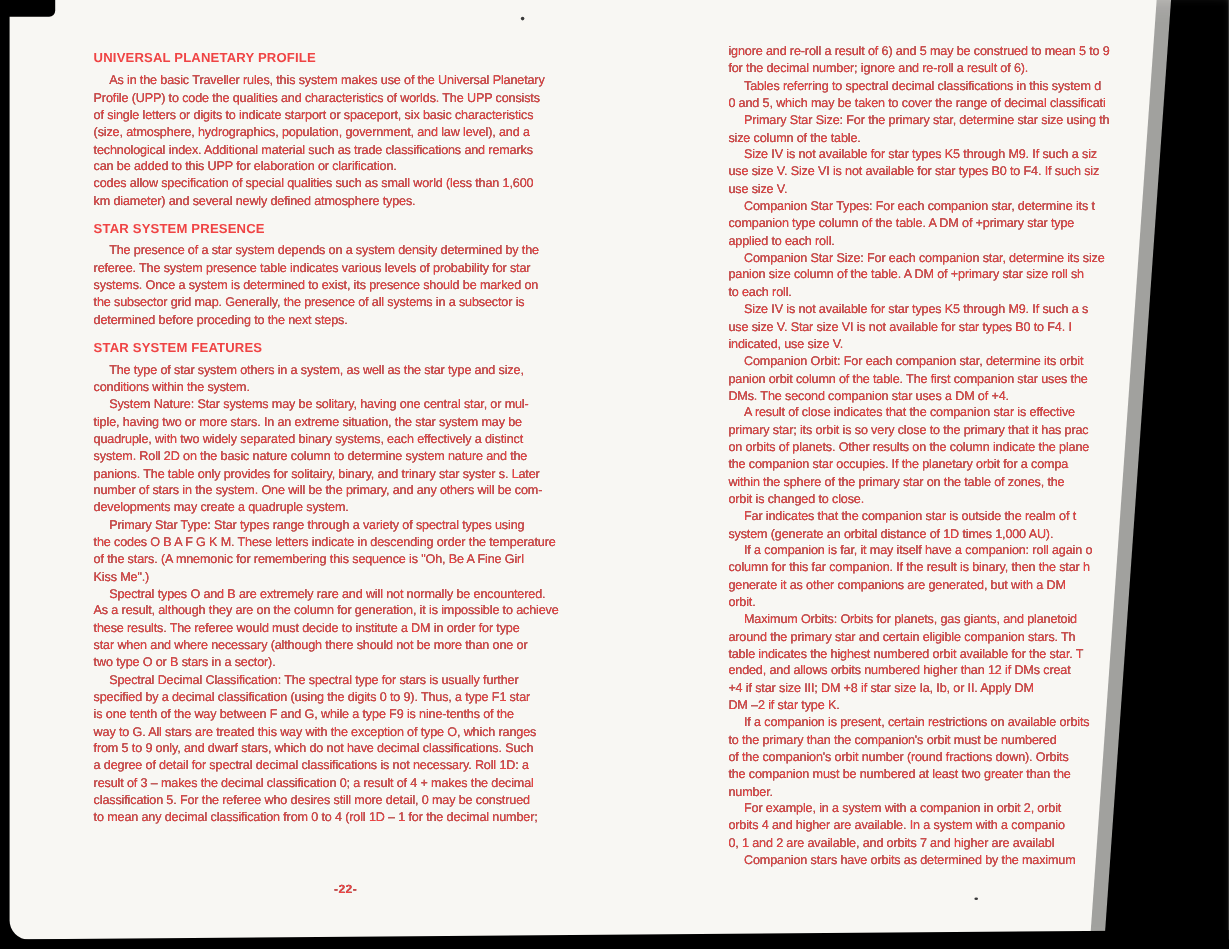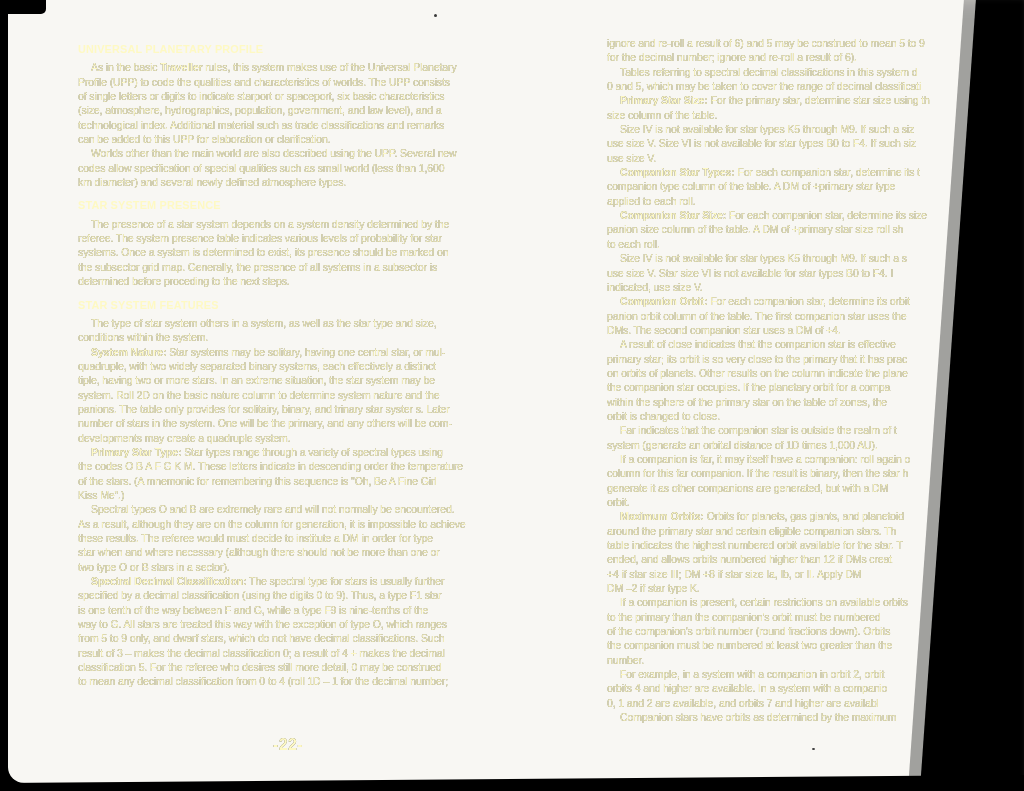--- a/index.html
+++ b/index.html
@@ -1,32 +1,32 @@
 <!DOCTYPE html>
 <html><head>
 <meta charset="utf-8">
 <style>
   html,body{margin:0;padding:0;background:#000;}
   #stage{position:relative;width:1024px;height:791px;background:#000;overflow:hidden;
-         font-family:"Liberation Sans",sans-serif;color:#fef9c3;}
+         font-family:"Liberation Sans",sans-serif;color:#ef4444;}
   
   .paper{position:absolute;left:8px;top:0;width:1016px;height:783px;
          background:#f8f7f3;border-radius:2px 0 0 16px;}
   
   .col{position:absolute;top:0;z-index:2;}
   .col-left{left:78px;width:420px;padding-top:33px;}
   .col-right{left:607px;width:430px;padding-top:36px;}
   .col h3{margin:9px 0 4px 0;font-size:10.9px;font-weight:700;letter-spacing:.15px;line-height:14.35px;}
   .para{margin:0;}
   .ln{white-space:nowrap;font-size:10.5px;letter-spacing:-.12px;line-height:14.35px;
       font-weight:500;text-shadow:0 0 .35px rgba(20,20,20,.85);}
-  .ln b{font-weight:700;}
+  .ln b{font-weight:400;}
   .para .ln.first{text-indent:13px;}
   .para.noindent .ln.first{text-indent:0;}
-  .pagenum{position:absolute;z-index:2;font-size:16px;font-weight:700;letter-spacing:.4px;
+  .pagenum{position:absolute;z-index:2;font-size:10px;font-weight:700;letter-spacing:.4px;
            text-align:center;text-shadow:0 0 .35px rgba(20,20,20,.85);}
   .pagenum.pn-left{left:78px;width:420px;top:736px;}
   .pagenum.pn-right{left:607px;width:396px;top:736px;}
   
   .notch{position:absolute;left:0;top:0;width:46px;height:14px;background:#000;
          border-radius:0 0 5px 0;z-index:3;}
   .band{position:absolute;left:-10px;top:-10px;width:1044px;height:811px;background:#000;
         clip-path:polygon(94.5% 0,100% 0,100% 100%,89% 100%);filter:blur(6px);z-index:3;}
   .band2{position:absolute;left:-22px;top:-10px;width:1044px;height:811px;background:#000;opacity:.35;
         clip-path:polygon(94.5% 0,100% 0,100% 100%,89% 100%);filter:blur(13px);z-index:3;}
@@ -46,43 +46,42 @@
     <h3>UNIVERSAL PLANETARY PROFILE</h3>
     <div class="para">
         <div class="ln first">As in the basic <b>Traveller</b> rules, this system makes use of the Universal Planetary</div>
         <div class="ln">Profile (UPP) to code the qualities and characteristics of worlds. The UPP consists</div>
         <div class="ln">of single letters or digits to indicate starport or spaceport, six basic characteristics</div>
         <div class="ln">(size, atmosphere, hydrographics, population, government, and law level), and a</div>
         <div class="ln">technological index. Additional material such as trade classifications and remarks</div>
         <div class="ln last">can be added to this UPP for elaboration or clarification.</div>
       </div>
     <div class="para">
-        <div class="ln first">Worlds other than the main world are also described using the UPP. Several new</div>
         <div class="ln">codes allow specification of special qualities such as small world (less than 1,600</div>
         <div class="ln last">km diameter) and several newly defined atmosphere types.</div>
       </div>
 
     <h3>STAR SYSTEM PRESENCE</h3>
     <div class="para">
         <div class="ln first">The presence of a star system depends on a system density determined by the</div>
         <div class="ln">referee. The system presence table indicates various levels of probability for star</div>
         <div class="ln">systems. Once a system is determined to exist, its presence should be marked on</div>
         <div class="ln">the subsector grid map. Generally, the presence of all systems in a subsector is</div>
         <div class="ln last">determined before proceding to the next steps.</div>
       </div>
 
     <h3>STAR SYSTEM FEATURES</h3>
     <div class="para">
         <div class="ln first">The type of star system others in a system, as well as the star type and size,</div>
         <div class="ln last">conditions within the system.</div>
       </div>
     <div class="para">
         <div class="ln first"><b>System Nature:</b> Star systems may be solitary, having one central star, or mul-</div>
+        <div class="ln">tiple, having two or more stars. In an extreme situation, the star system may be</div>
         <div class="ln">quadruple, with two widely separated binary systems, each effectively a distinct</div>
-        <div class="ln">tiple, having two or more stars. In an extreme situation, the star system may be</div>
         <div class="ln">system. Roll 2D on the basic nature column to determine system nature and the</div>
         <div class="ln">panions. The table only provides for solitairy, binary, and trinary star syster s. Later</div>
         <div class="ln">number of stars in the system. One will be the primary, and any others will be com-</div>
         <div class="ln last">developments may create a quadruple system.</div>
       </div>
     <div class="para">
         <div class="ln first"><b>Primary Star Type:</b> Star types range through a variety of spectral types using</div>
         <div class="ln">the codes O B A F G K M. These letters indicate in descending order the temperature</div>
         <div class="ln">of the stars. (A mnemonic for remembering this sequence is "Oh, Be A Fine Girl</div>
         <div class="ln last">Kiss Me".)</div>
@@ -93,20 +92,21 @@
         <div class="ln">these results. The referee would must decide to institute a DM in order for type</div>
         <div class="ln">star when and where necessary (although there should not be more than one or</div>
         <div class="ln last">two type O or B stars in a sector).</div>
       </div>
     <div class="para">
         <div class="ln first"><b>Spectral Decimal Classification:</b> The spectral type for stars is usually further</div>
         <div class="ln">specified by a decimal classification (using the digits 0 to 9). Thus, a type F1 star</div>
         <div class="ln">is one tenth of the way between F and G, while a type F9 is nine-tenths of the</div>
         <div class="ln">way to G. All stars are treated this way with the exception of type O, which ranges</div>
         <div class="ln">from 5 to 9 only, and dwarf stars, which do not have decimal classifications. Such</div>
+        <div class="ln">a degree of detail for spectral decimal classifications is not necessary. Roll 1D: a</div>
         <div class="ln">result of 3 – makes the decimal classification 0; a result of 4 + makes the decimal</div>
         <div class="ln">classification 5. For the referee who desires still more detail, 0 may be construed</div>
         <div class="ln last">to mean any decimal classification from 0 to 4 (roll 1D – 1 for the decimal number;</div>
       </div>
   </div>
   <div class="pagenum pn-left">-22-</div>
 
   <div class="col col-right">
     <div class="para noindent">
         <div class="ln first">ignore and re-roll a result of 6) and 5 may be construed to mean 5 to 9</div>

